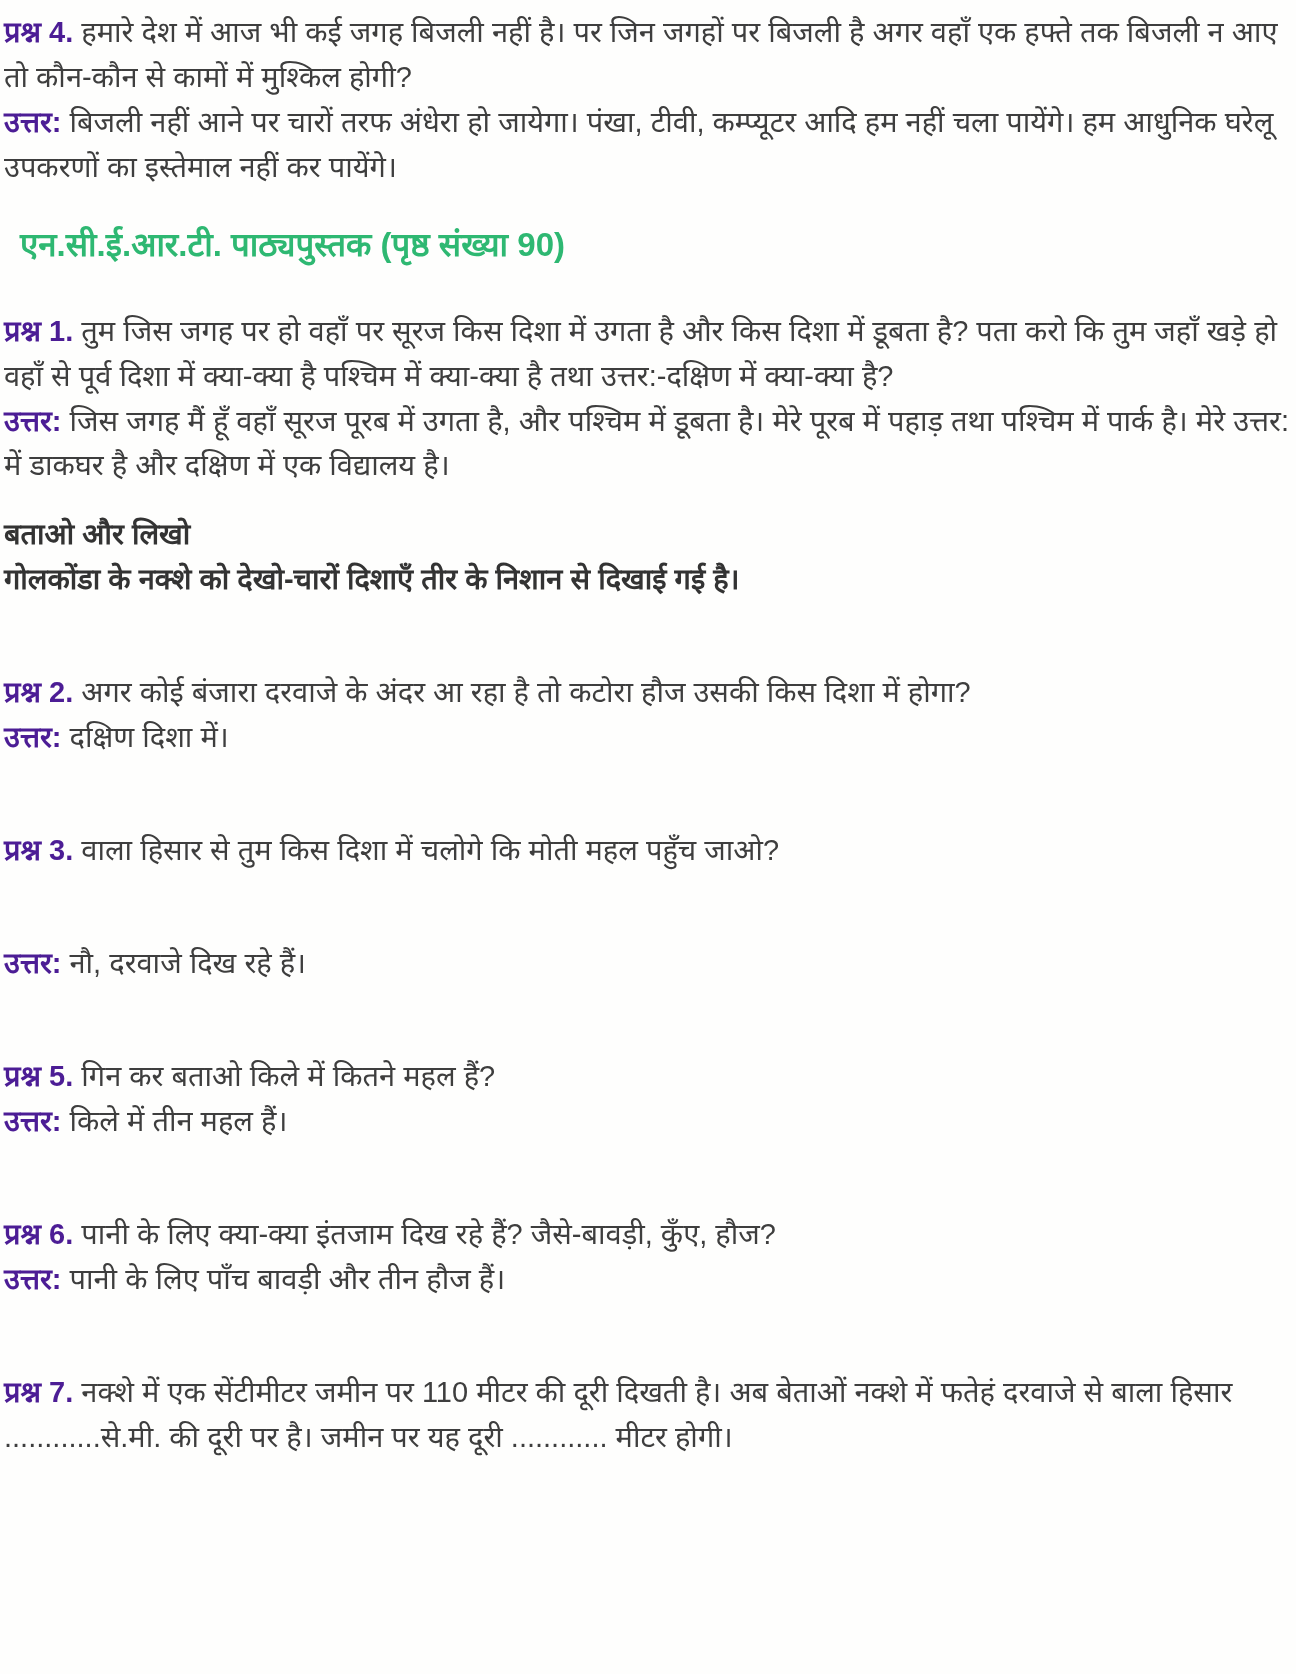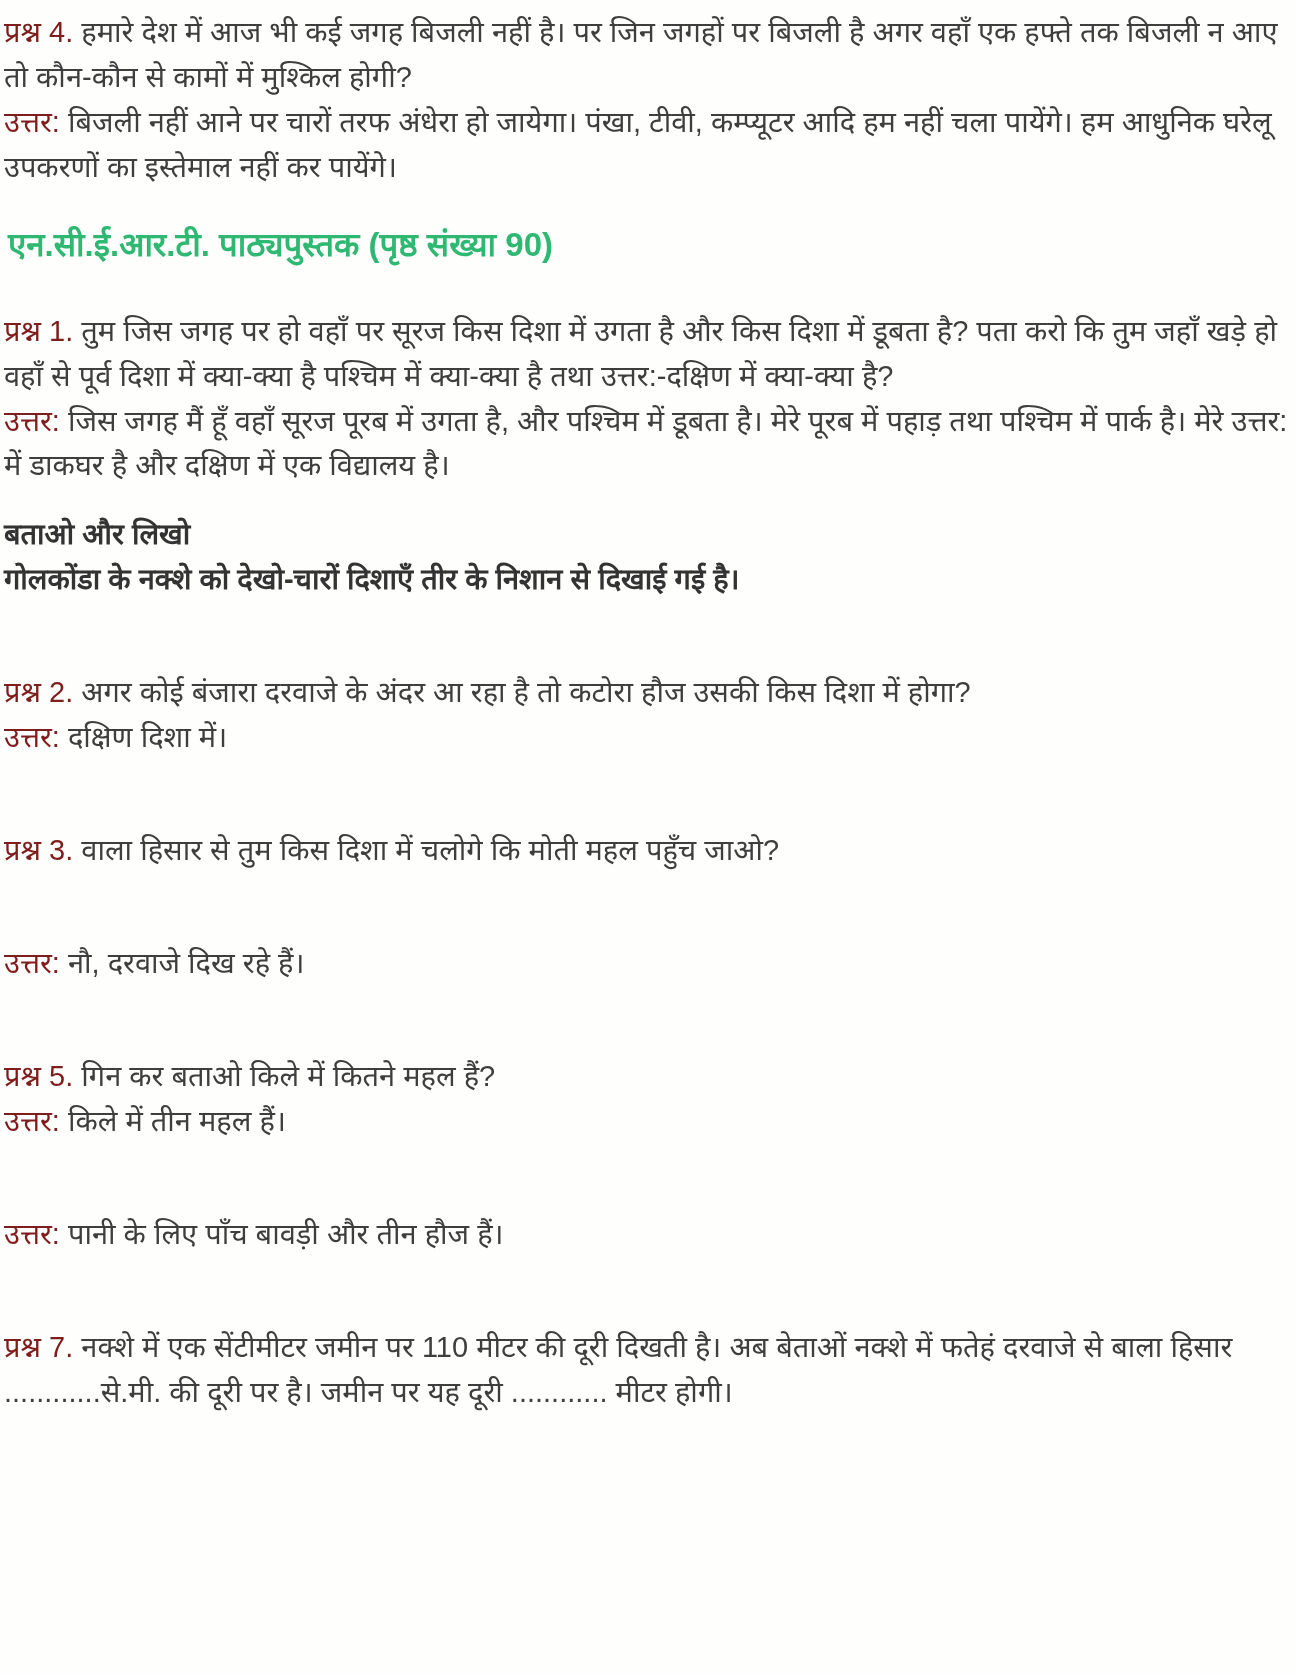--- a/index.html
+++ b/index.html
@@ -14,28 +14,28 @@
     padding: 10px 6px 12px 4px;
     font-family: "Liberation Sans", "DejaVu Sans", sans-serif;
     color: #3e3e3e;
     font-size: 29px;
     line-height: 1.55;
     background: #fefefd;
   }
   p { margin: 0; }
   .qa-line { margin: 0; }
   .label {
-    font-weight: 400;
-    color: #7f1d1d;
+    font-weight: 700;
+    color: #4c1d95;
   }
   .qa-top { margin-bottom: 34px; }
   .section-heading {
     font-weight: 700;
     font-size: 33px;
-    margin: 0 0 42px 4px;
+    margin: 0 0 42px 16px;
     line-height: 1.3;
   }
   .qa-ncert { margin-bottom: 24px; }
   .subheading {
     font-weight: 700;
     color: #333333;
     margin-bottom: 32px;
   }
   .qa-block { margin-bottom: 68px; }
   .qa-block:last-child { margin-bottom: 0; }
@@ -108,20 +108,24 @@
       <span>गिन कर बताओ किले में कितने महल हैं?</span>
     </p>
     <p class="qa-line">
       <span class="label">उत्तर:</span>
       <span>किले में तीन महल हैं।</span>
     </p>
   </section>
 
   <section class="qa-block">
     <p class="qa-line">
+      <span class="label">प्रश्न 6.</span>
+      <span>पानी के लिए क्या-क्या इंतजाम दिख रहे हैं? जैसे-बावड़ी, कुँए, हौज?</span>
+    </p>
+    <p class="qa-line">
       <span class="label">उत्तर:</span>
       <span>पानी के लिए पाँच बावड़ी और तीन हौज हैं।</span>
     </p>
   </section>
 
   <section class="qa-block">
     <p class="qa-line">
       <span class="label">प्रश्न 7.</span>
       <span>नक्शे में एक सेंटीमीटर जमीन पर 110 मीटर की दूरी दिखती है। अब बेताओं नक्शे में फतेहं दरवाजे से बाला हिसार ............से.मी. की दूरी पर है। जमीन पर यह दूरी ............ मीटर होगी।</span>
     </p>

